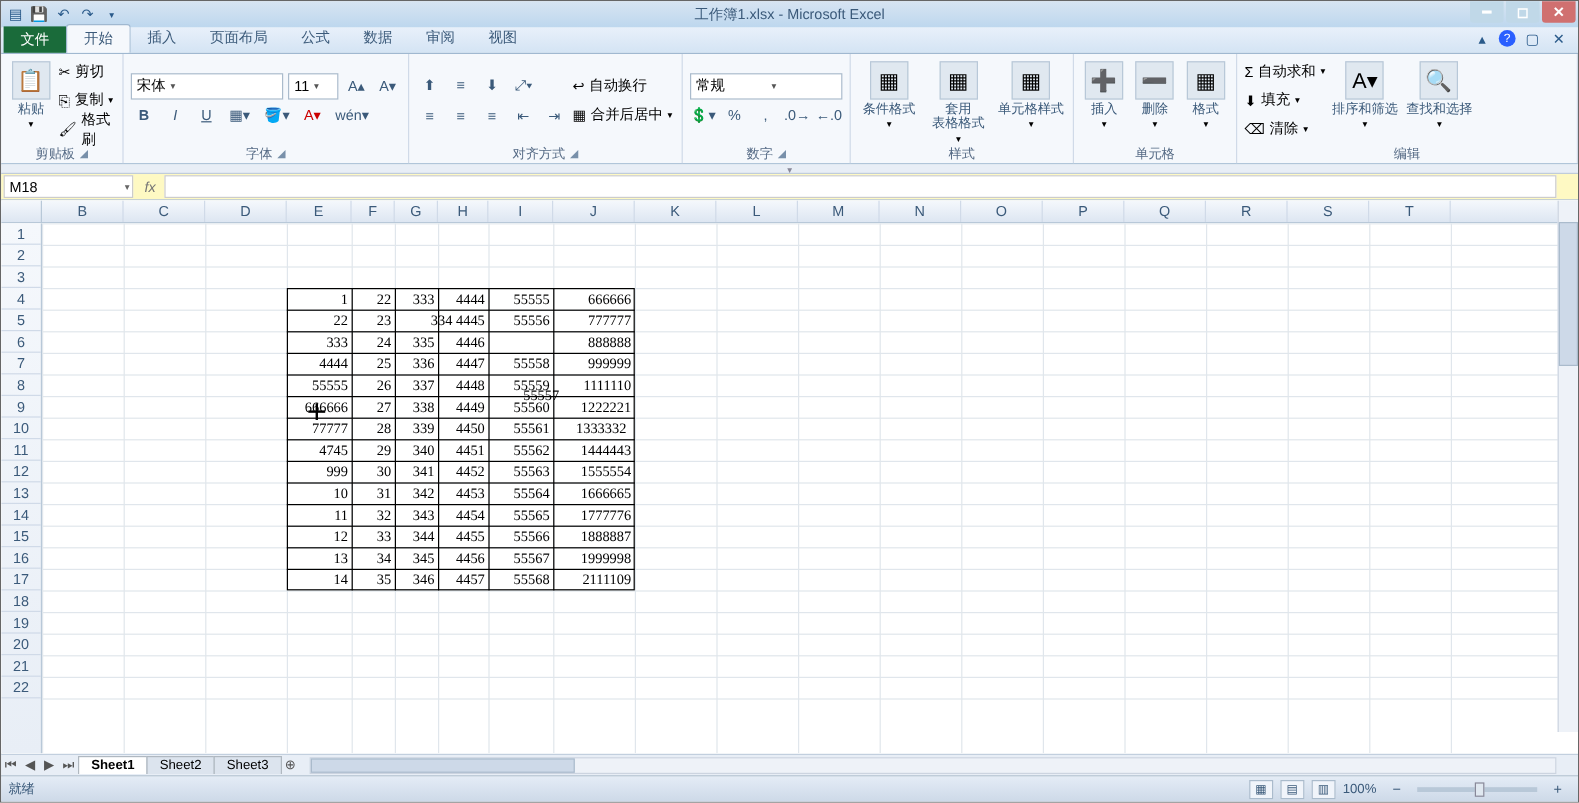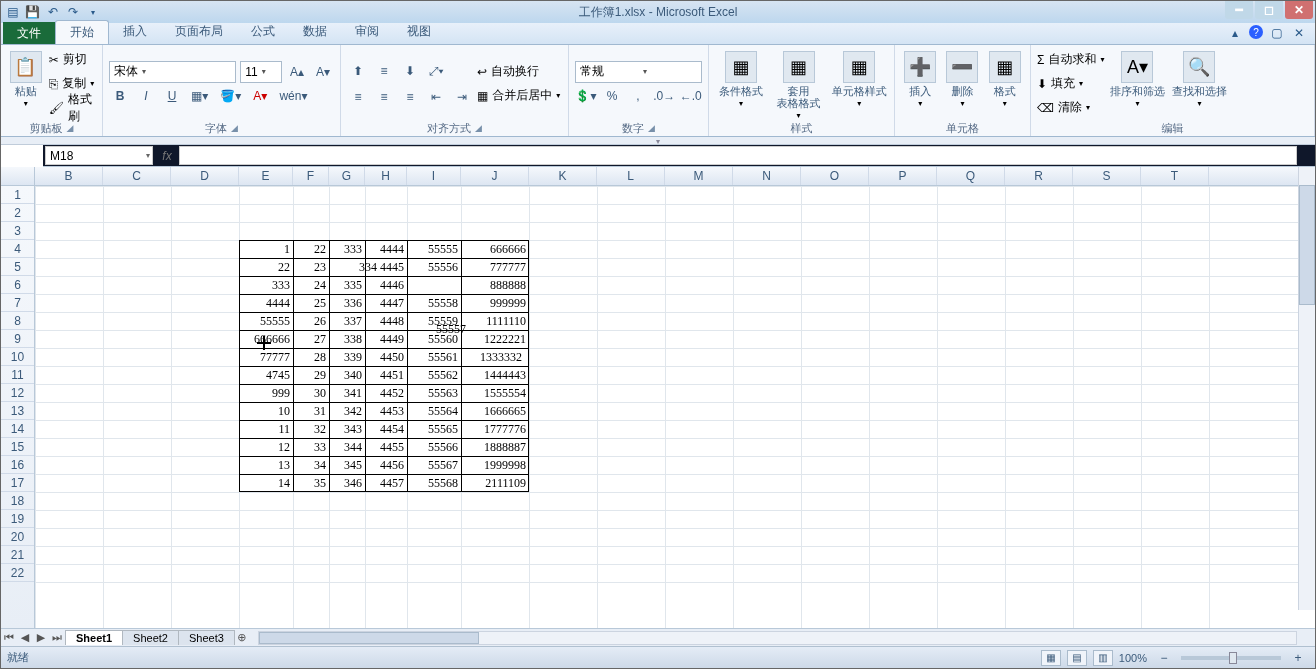--- a/index.html
+++ b/index.html
@@ -23,21 +23,21 @@
 .group-label { text-align: center; font-size: 11px; color: #556a85; height: 16px; display: flex; align-items: center; justify-content: center; gap: 4px; }
 .group-label .launcher { font-size: 9px; color: #7890aa; cursor: pointer; }
 .bigbtn { width: 44px; display: flex; flex-direction: column; align-items: center; padding-top: 4px; cursor: pointer; gap: 2px; }
 .bigbtn .icon { width: 32px; height: 32px; background: #e0e8f0; border: 1px solid #b8c8d8; display: flex; align-items: center; justify-content: center; font-size: 18px; }
 .bigbtn .label { font-size: 11px; color: #3b5a7a; text-align: center; line-height: 12px; }
 .col { display: flex; flex-direction: column; gap: 2px; justify-content: center; }
 .smallrow { display: flex; align-items: center; gap: 4px; height: 22px; }
 .smallbtn { min-width: 22px; height: 22px; display: flex; align-items: center; justify-content: center; border: 1px solid transparent; cursor: pointer; font-size: 12px; color: #3b5a7a; padding: 0 3px; }
 .combo { height: 22px; border: 1px solid #abc; background: #fff; display: flex; align-items: center; padding: 0 4px; font-size: 12px; cursor: pointer; }
 .combo .arrow { margin-left: 4px; font-size: 8px; color: #555; }
-.name-formula { height: 22px; display: flex; border-bottom: 1px solid #b8c8d8; background: #0f172a; margin-left: 42px; }
+.name-formula { height: 22px; display: flex; border-bottom: 1px solid #b8c8d8; background: #fef9c3; }
 .namebox { width: 108px; background: #fff; border: 1px solid #ccc; margin: 1px 2px; display: flex; align-items: center; padding: 0 4px; font-size: 12px; position: relative; }
 .namebox .arrow { position: absolute; right: 2px; font-size: 8px; color: #666; }
 .fx-btn { width: 24px; display: flex; align-items: center; justify-content: center; font-style: italic; color: #777; cursor: pointer; }
 .formula-bar { flex: 1; background: #fff; border: 1px solid #ccc; margin: 1px 18px 1px 0; }
 .sheet { flex: 1; display: flex; flex-direction: column; overflow: hidden; background: #fff; }
 .colheads { display: flex; height: 19px; background: linear-gradient(#f5f8fc,#dde6f2); border-bottom: 1px solid #b8c8d8; }
 .rowheads-corner { width: 34px; border-right: 1px solid #b8c8d8; background: linear-gradient(#f5f8fc,#dde6f2); }
 .colhead { border-right: 1px solid #d0dae8; text-align: center; font-size: 12px; color: #3b5a7a; display: flex; align-items: center; justify-content: center; cursor: pointer; }
 .gridbody { flex: 1; display: flex; overflow: hidden; }
 .rowheads { width: 34px; background: linear-gradient(#f5f8fc,#e8eef6); border-right: 1px solid #b8c8d8; }

